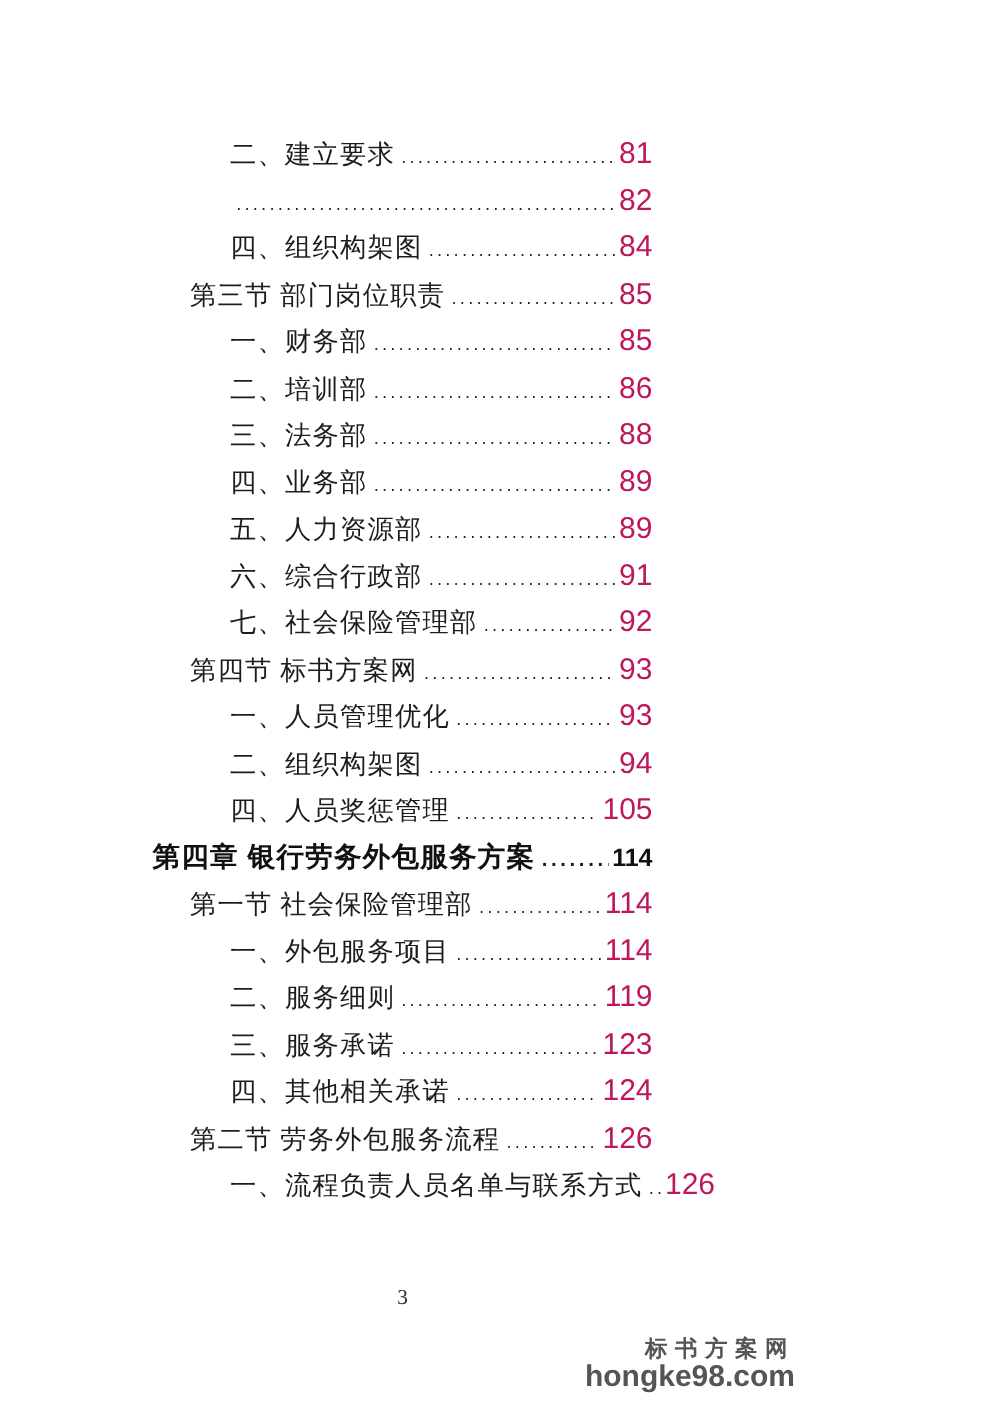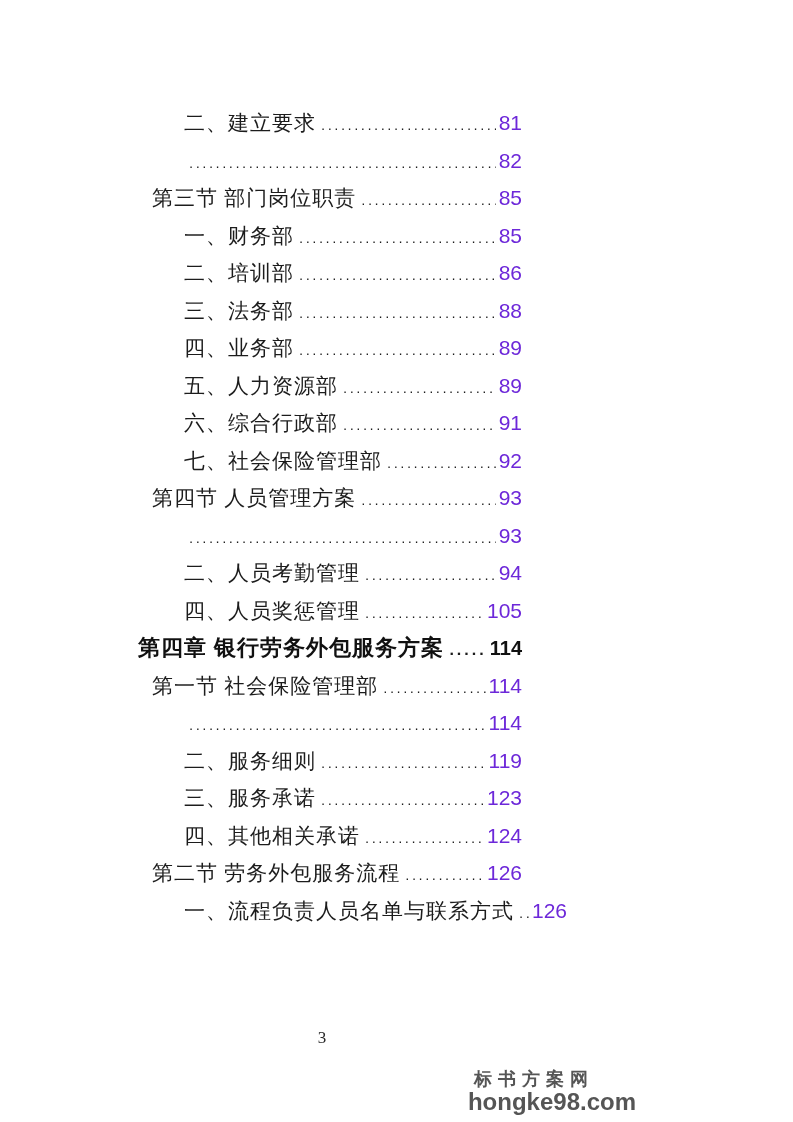--- a/index.html
+++ b/index.html
@@ -30,21 +30,20 @@
     color: #1c1c1c;
   }
   .toc-row.level-1 { padding-left: 30px; }
   .toc-row.level-2 { padding-left: 62px; }
 
   .toc-row.chapter {
     font-family: "Liberation Sans", sans-serif;
     font-weight: bold;
     font-size: 22px;
     color: #111111;
-    margin-left: 16px;
   }
 
   .toc-label { white-space: nowrap; letter-spacing: 1px; }
 
   .toc-leader {
     flex: 1 1 auto;
     overflow: hidden;
     white-space: nowrap;
     margin: 0 3px 0 5px;
     font-family: "DejaVu Sans", sans-serif;
@@ -54,41 +53,41 @@
     min-width: 10px;
   }
   .toc-leader::after {
     content: "........................................................................................................................................";
   }
   .toc-row.chapter .toc-leader { font-weight: bold; }
 
   .toc-page {
     white-space: nowrap;
     font-family: "Liberation Sans", sans-serif;
-    font-size: 21px;
-    color: #6d28d9;
+    font-size: 24px;
+    color: #be185d;
   }
   .toc-row.chapter .toc-page { font-weight: bold; font-size: 20px; color: #111111; }
 
   .page-number {
     position: absolute;
     top: 1028px;
     left: 0;
     width: 100%;
     text-align: center;
     font-family: "Liberation Serif", serif;
     font-size: 17px;
     color: #2a2a2a;
   }
 
   .watermark {
     position: absolute;
     right: 8px;
     bottom: 8px;
-    text-align: left;
+    text-align: right;
     color: #555555;
     user-select: none;
   }
   .watermark-name {
     font-family: "Liberation Sans", sans-serif;
     font-weight: bold;
     font-size: 18px;
     letter-spacing: 6px;
     line-height: 20px;
     padding-left: 6px; 
@@ -111,20 +110,25 @@
       <span class="toc-label">二、建立要求</span>
       <span class="toc-leader"></span>
       <span class="toc-page">81</span>
     </div>
 
     <div class="toc-row level-2">
       <span class="toc-leader"></span>
       <span class="toc-page">82</span>
     </div>
 
+    <div class="toc-row level-2">
+      <span class="toc-label">四、组织构架图</span>
+      <span class="toc-leader"></span>
+      <span class="toc-page">84</span>
+    </div>
 
     <div class="toc-row level-1">
       <span class="toc-label">第三节 部门岗位职责</span>
       <span class="toc-leader"></span>
       <span class="toc-page">85</span>
     </div>
 
     <div class="toc-row level-2">
       <span class="toc-label">一、财务部</span>
       <span class="toc-leader"></span>
@@ -161,32 +165,33 @@
       <span class="toc-page">91</span>
     </div>
 
     <div class="toc-row level-2">
       <span class="toc-label">七、社会保险管理部</span>
       <span class="toc-leader"></span>
       <span class="toc-page">92</span>
     </div>
 
     <div class="toc-row level-1">
-      <span class="toc-label">第四节 人员管理方案</span>
+      <span class="toc-label">第四节 标书方案网</span>
       <span class="toc-leader"></span>
       <span class="toc-page">93</span>
     </div>
 
     <div class="toc-row level-2">
+      <span class="toc-label">一、人员管理优化</span>
       <span class="toc-leader"></span>
       <span class="toc-page">93</span>
     </div>
 
     <div class="toc-row level-2">
-      <span class="toc-label">二、人员考勤管理</span>
+      <span class="toc-label">二、组织构架图</span>
       <span class="toc-leader"></span>
       <span class="toc-page">94</span>
     </div>
 
 
     <div class="toc-row level-2">
       <span class="toc-label">四、人员奖惩管理</span>
       <span class="toc-leader"></span>
       <span class="toc-page">105</span>
     </div>
@@ -197,20 +202,21 @@
       <span class="toc-page">114</span>
     </div>
 
     <div class="toc-row level-1">
       <span class="toc-label">第一节 社会保险管理部</span>
       <span class="toc-leader"></span>
       <span class="toc-page">114</span>
     </div>
 
     <div class="toc-row level-2">
+      <span class="toc-label">一、外包服务项目</span>
       <span class="toc-leader"></span>
       <span class="toc-page">114</span>
     </div>
 
     <div class="toc-row level-2">
       <span class="toc-label">二、服务细则</span>
       <span class="toc-leader"></span>
       <span class="toc-page">119</span>
     </div>
 

